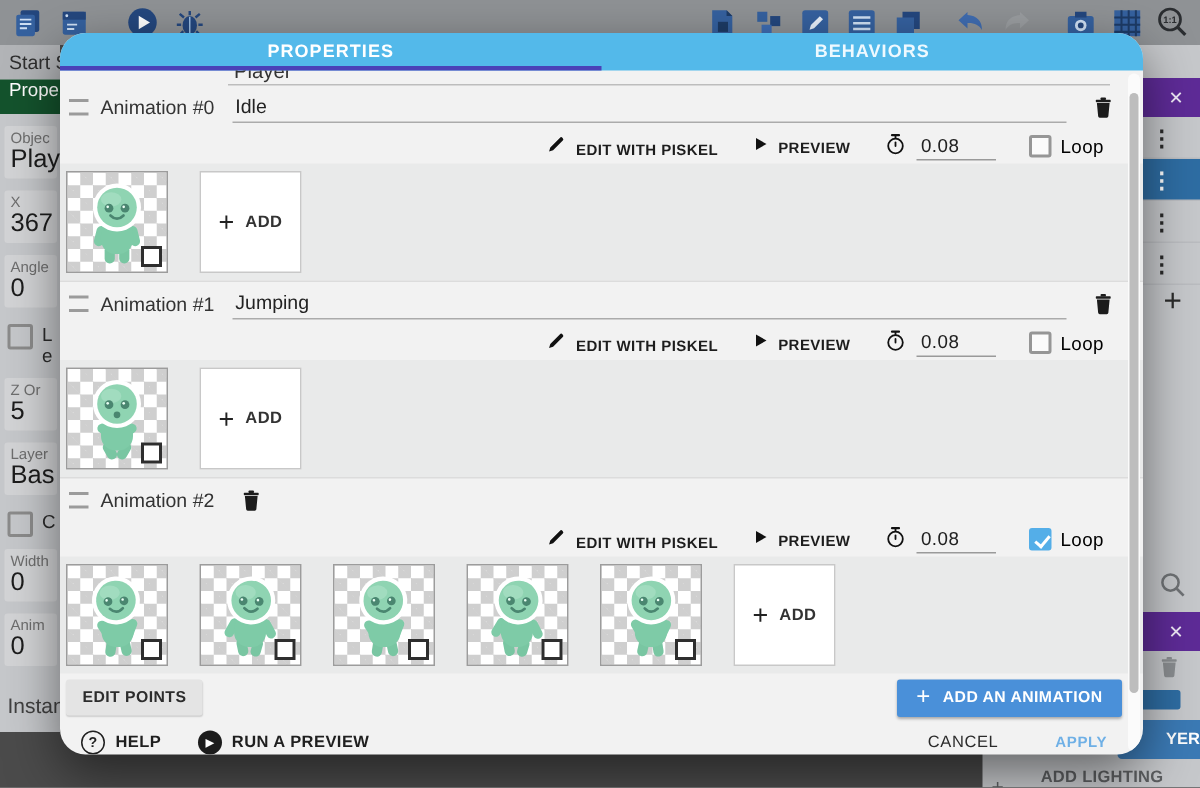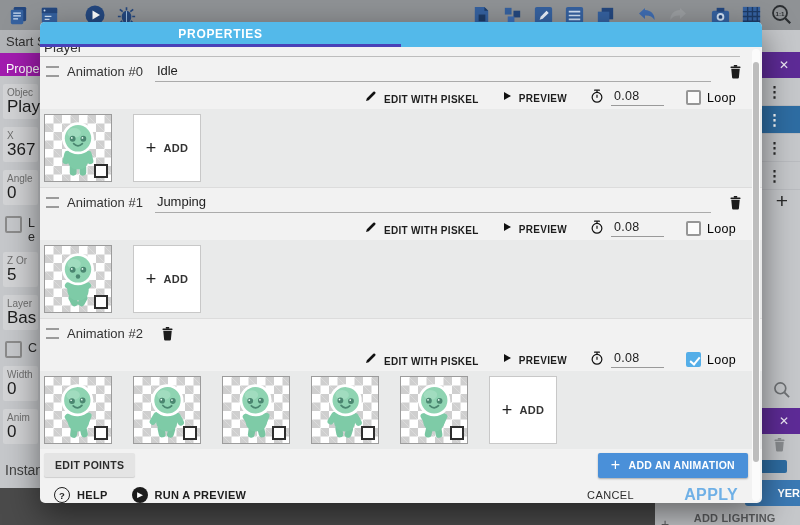--- a/index.html
+++ b/index.html
@@ -12,22 +12,22 @@
   .tb-group{display:flex;align-items:center;gap:7px}
   .ticon{width:24px;height:24px;display:flex;align-items:center;justify-content:center}
   .gap-r{margin-right:15px}
   .gap-l{margin-left:11px}
 
   
   .left-panel{position:absolute;left:0;top:30px;width:40px;height:458px;background:#c6c8cb;
               overflow:hidden;z-index:1}
   .lp-tabstrip{height:23px;background:#b2b4b7;display:flex;align-items:center;padding-left:6px;
                font-size:13px;color:#2f2f2f;white-space:nowrap}
-  .lp-header{height:23px;background:#a21caf;color:#fff;font-size:12.5px;display:flex;
-             align-items:flex-end;padding-left:6px;white-space:nowrap}
+  .lp-header{height:23px;background:#14532d;color:#fff;font-size:12.5px;display:flex;
+             align-items:flex-start;padding-left:6px;white-space:nowrap}
   .lp-field{margin:8px 2px 0 3px;background:#d3d4d6;border-radius:2px;padding:3px 4px;white-space:nowrap}
   .lp-field .lbl{font-size:10px;color:#6e6e6e;display:block;line-height:11px}
   .lp-field .val{font-size:17px;color:#1c1c1c;line-height:16px}
   .lp-cbrow{margin:11px 2px 0 5px;display:flex;gap:6px;align-items:flex-start}
   .lp-cb{width:13px;height:13px;border:2px solid #8b8b8b;border-radius:2px;flex:none;background:#c6c8cb}
   .lp-cbtx div{font-size:12.5px;color:#2b2b2b;line-height:14px;white-space:nowrap}
   .lp-text{margin:18px 0 0 5px;font-size:14px;color:#404040;white-space:nowrap}
   .lp-icons{margin:12px 0 0 5px;display:flex;gap:7px}
   .lp-icons span{width:12px;height:12px;border:2px solid #8f8f8f;border-radius:2px;display:block}
 
@@ -52,27 +52,27 @@
   .rp-layerbtn{position:absolute;top:450px;left:90px;width:64px;height:26px;background:#3b7ab5;
                border:none;border-radius:3px;color:#fff;font-size:11px;font-weight:bold;
                display:flex;align-items:center;justify-content:flex-end;padding-right:9px;box-sizing:border-box}
   .rp-lighting{position:absolute;top:481px;left:0;width:100%;display:flex;align-items:center;
                justify-content:center;gap:6px;color:#5d5f61;font-size:11px;font-weight:bold;
                background:none;border:none;letter-spacing:.2px}
   .rp-lighting .plus{font-size:14px;font-weight:normal}
 
   
   .dialog{position:absolute;left:40px;top:22px;width:722px;height:481px;background:#f2f2f2;
-          border-radius:5px;box-shadow:0 12px 34px rgba(0,0,0,.5);z-index:10;overflow:hidden}
+          border-radius:17px;box-shadow:0 12px 34px rgba(0,0,0,.5);z-index:10;overflow:hidden}
   .tabbar{height:25px;background:#53b9ea;position:relative;display:flex}
   .tab{width:50%;text-align:center;line-height:25px;color:#fff;font-size:12px;font-weight:bold;
        letter-spacing:.7px;cursor:pointer}
   .tab.inactive{color:#eef9ff}
   .indicator{position:absolute;bottom:0;left:0;width:50%;height:3px;background:#4a41b8}
-  .name-row{margin-right:22px;border-bottom:1px solid #bdbdbd;height:9px;
+  .name-row{margin-left:112px;margin-right:22px;border-bottom:1px solid #bdbdbd;height:9px;
             position:relative;overflow:hidden}
   .name-row span{position:absolute;top:-7px;left:4px;font-size:13.5px;color:#333}
 
   .anim-section + .anim-section{border-top:1px solid #dcdcdc}
   .anim-head{height:28px;display:flex;align-items:center;padding:0 18px 0 6px;gap:8px}
   .drag{width:13px;height:7px;border-top:2px solid #9b9b9b;border-bottom:2px solid #9b9b9b;flex:none}
   .anim-label{font-size:13px;color:#333;white-space:nowrap}
   .anim-name{flex:1;margin-left:4px;border-bottom:1px solid #ababab;font-size:13px;color:#222;
              padding:0 0 3px 2px;align-self:flex-end;margin-bottom:3px}
   .trash-btn{flex:none;margin-left:8px;background:none;border:none;padding:0;cursor:pointer;
@@ -115,22 +115,22 @@
   .dlg-footer{height:30px;display:flex;align-items:center;gap:12px;padding:2px 18px 0 8px}
   .foot-item{display:flex;align-items:center;gap:7px;font-size:11px;font-weight:bold;color:#1f1f1f;
              background:none;border:none;letter-spacing:.3px;cursor:pointer}
   .help-icon{width:14px;height:14px;border:1.5px solid #1f1f1f;border-radius:50%;display:flex;
              align-items:center;justify-content:center;font-size:9.5px;font-weight:bold;color:#1f1f1f}
   .runprev-icon{width:16px;height:16px;background:#1c1c1c;border-radius:50%;color:#fff;display:flex;
                 align-items:center;justify-content:center;font-size:7px;padding-left:1px;box-sizing:border-box}
   .spacer{flex:1}
   .cancel-btn{background:none;border:none;font-size:11px;font-weight:normal;color:#2b2b2b;
               letter-spacing:.4px;cursor:pointer}
-  .apply-btn{background:none;border:none;font-size:16px;font-weight:bold;color:#6fb0e6;
-             letter-spacing:.4px;margin-left:26px;cursor:pointer}
+  .apply-btn{background:none;border:none;font-size:10px;font-weight:bold;color:#6fb0e6;
+             letter-spacing:.4px;margin-left:14px;cursor:pointer}
 
   .scrollbar{position:absolute;right:2px;top:27px;width:8px;height:452px;background:#fbfbfb;border-radius:4px}
   .sb-thumb{position:absolute;left:1px;top:13px;width:6px;height:400px;background:#bdbdbd;border-radius:3px;cursor:pointer}
 </style>
 </head>
 <body>
 
 <div class="stage">
 
   <div class="toolbar">
@@ -308,20 +308,21 @@
     </button>
     <button class="rp-lighting">
       <span class="plus">+</span>
       <span>ADD LIGHTING LAYER</span>
     </button>
   </div>
 
   <div class="dialog">
     <div class="tabbar">
       <div class="tab">PROPERTIES</div>
+      <div class="tab inactive">BEHAVIORS</div>
       <div class="indicator"></div>
     </div>
     <div class="name-row">
       <span>Player</span>
     </div>
 
     <div>
         <section class="anim-section">
           <div class="anim-head">
             <span class="drag"></span>

